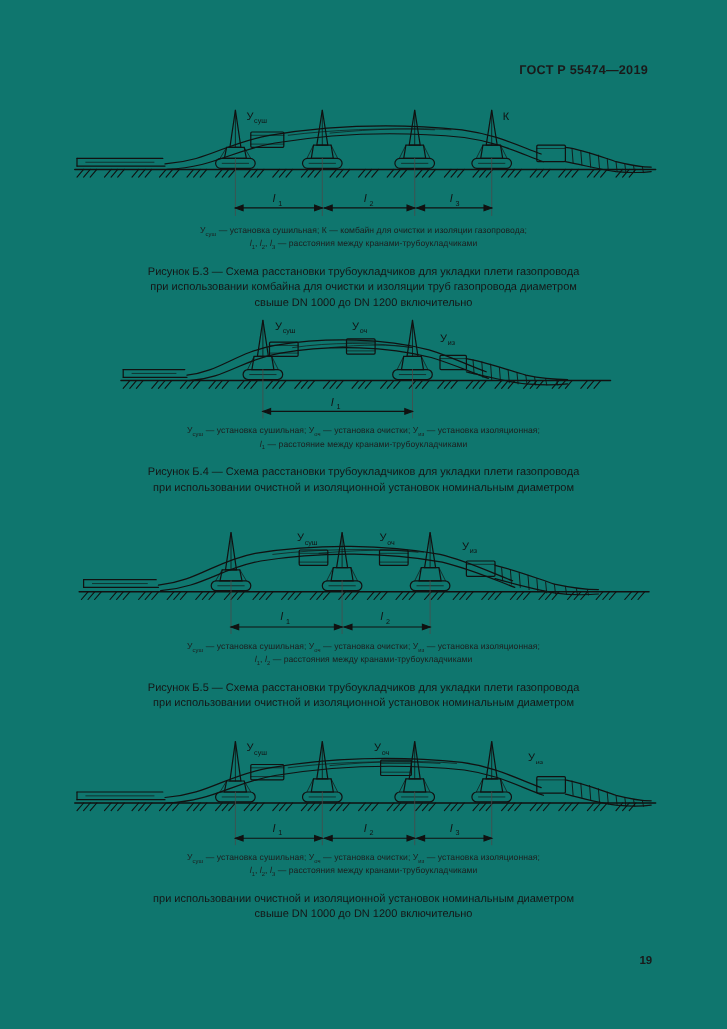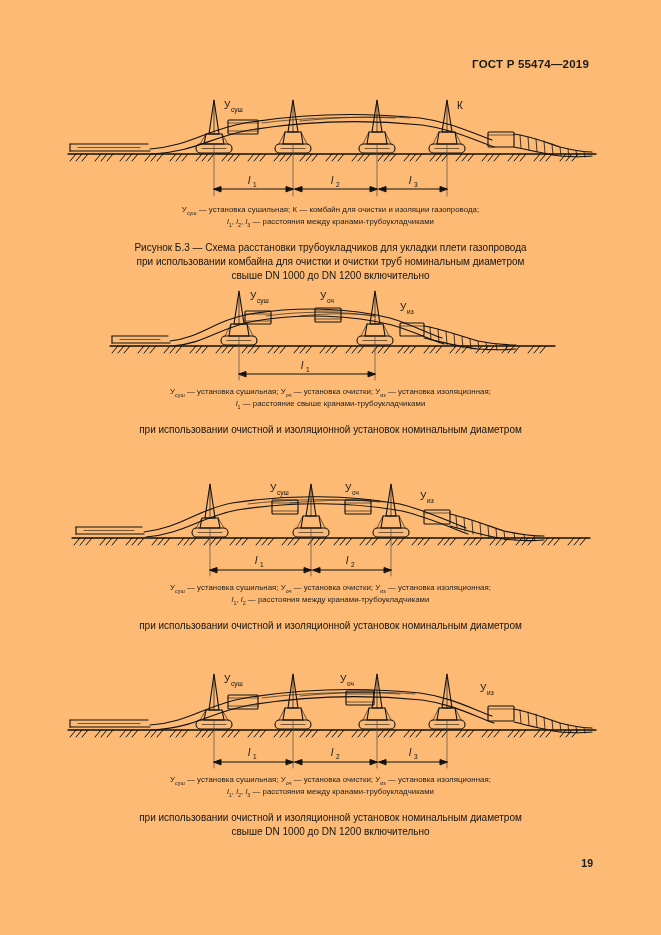--- a/index.html
+++ b/index.html
@@ -12,21 +12,21 @@
     height: 935px;
     position: relative;
     font-family: "Liberation Sans", sans-serif;
     color: #1a1a1a;
     overflow: hidden;
   }
   .page {
     position: relative;
     width: 661px;
     height: 935px;
-    background: #fdba74;
+    background: #0f766e;
   }
 
   
   .doc-header {
     position: absolute;
     top: 58px;
     right: 72px;
     font-size: 11.5px;
     font-weight: bold;
     letter-spacing: 0.2px;
@@ -59,21 +59,21 @@
     padding: 0 78px;
   }
   .fig-caption-gap { height: 13px; }
 
   sub { font-size: 0.68em; line-height: 0; }
   .ital { font-style: italic; }
 
   .page-number {
     position: absolute;
     right: 68px;
-    bottom: 66px;
+    bottom: 56px;
     font-size: 10.5px;
     color: #1a1a1a;
     font-weight: bold;
   }
 </style>
 </head>
 <body>
 
 <div class="page">
 
@@ -275,21 +275,21 @@
       </div>
       <div>
         <span class="ital">l</span><sub>1</sub>, <span class="ital">l</span><sub>2</sub>, <span class="ital">l</span><sub>3</sub><span> — расстояния между кранами-трубоукладчиками</span>
       </div>
     </div>
 
     <div class="fig-caption-gap"></div>
 
     <div class="fig-caption">
       <div>Рисунок Б.3 — Схема расстановки трубоукладчиков для укладки плети газопровода</div>
-      <div>при использовании комбайна для очистки и очистки труб номинальным диаметром</div>
+      <div>при использовании комбайна для очистки и изоляции труб газопровода диаметром</div>
       <div>свыше DN 1000 до DN 1200 включительно</div>
     </div>
   </div>
 
   <div class="figure" style="top:286px;">
 
     <svg class="fig-art" viewBox="0 0 661 100" width="661" height="100">
       <g stroke="#111" fill="none" stroke-width="1.1" stroke-linecap="round">
 
         <line x1="110" y1="60" x2="555" y2="60" stroke-width="1.4"></line>
@@ -441,27 +441,28 @@
         <text x="301" y="83" font-size="10" font-style="italic">l</text>
         <text x="306" y="86" font-size="6.5">1</text>
       </g>
     </svg>
 
     <div class="fig-note">
       <div>
         У<sub>суш</sub><span> — установка сушильная; </span>У<sub>оч</sub><span> — установка очистки; </span>У<sub>из</sub><span> — установка изоляционная;</span>
       </div>
       <div>
-        <span class="ital">l</span><sub>1</sub><span> — расстояние свыше кранами-трубоукладчиками</span>
+        <span class="ital">l</span><sub>1</sub><span> — расстояние между кранами-трубоукладчиками</span>
       </div>
     </div>
 
     <div class="fig-caption-gap"></div>
 
     <div class="fig-caption">
+      <div>Рисунок Б.4 — Схема расстановки трубоукладчиков для укладки плети газопровода</div>
       <div>при использовании очистной и изоляционной установок номинальным диаметром</div>
     </div>
   </div>
 
   <div class="figure" style="top:476px;">
 
     <svg class="fig-art" viewBox="0 0 661 106" width="661" height="106">
       <g stroke="#111" fill="none" stroke-width="1.1" stroke-linecap="round">
 
         <line x1="72" y1="62" x2="590" y2="62" stroke-width="1.4"></line>
@@ -646,20 +647,21 @@
         У<sub>суш</sub><span> — установка сушильная; </span>У<sub>оч</sub><span> — установка очистки; </span>У<sub>из</sub><span> — установка изоляционная;</span>
       </div>
       <div>
         <span class="ital">l</span><sub>1</sub>, <span class="ital">l</span><sub>2</sub><span> — расстояния между кранами-трубоукладчиками</span>
       </div>
     </div>
 
     <div class="fig-caption-gap"></div>
 
     <div class="fig-caption">
+      <div>Рисунок Б.5 — Схема расстановки трубоукладчиков для укладки плети газопровода</div>
       <div>при использовании очистной и изоляционной установок номинальным диаметром</div>
     </div>
   </div>
 
   <div class="figure" style="top:668px;">
 
     <svg class="fig-art" viewBox="0 0 661 106" width="661" height="106">
       <g stroke="#111" fill="none" stroke-width="1.1" stroke-linecap="round">
 
         <line x1="68" y1="62" x2="596" y2="62" stroke-width="1.4"></line>

